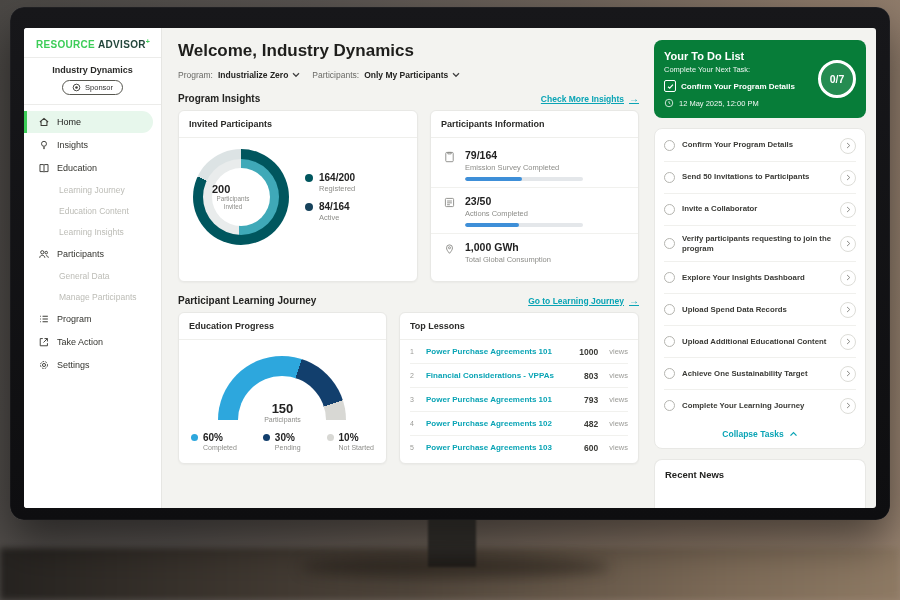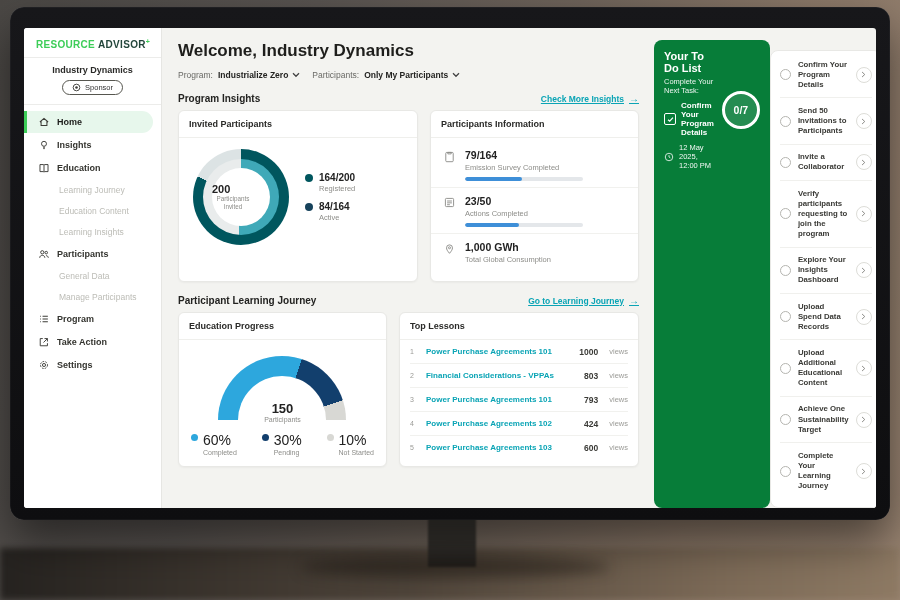--- a/index.html
+++ b/index.html
@@ -21,21 +21,21 @@
   .sidebar{width:137px;min-width:137px;background:#fff;border-right:1px solid #e6e6e3;display:flex;flex-direction:column;}
   .logo{padding:10px 8px 7px 12px;font-size:10px;font-weight:800;letter-spacing:.3px;white-space:nowrap;}
   .logo-r{color:#3DCD58;} .logo-a{color:#23463b;margin-left:3px;} .logo-p{color:#3DCD58;font-size:7px;}
   .side-divider{height:1px;background:#ececea;}
   .org{padding:7px 6px 8px;text-align:center;}
   .org-name{font-size:9px;font-weight:700;color:#2a2a28;}
   .sponsor{margin-top:5px;display:inline-flex;align-items:center;gap:4px;border:1px solid #56564f;
     border-radius:10px;padding:2px 9px;font-size:7.5px;color:#333;cursor:pointer;background:#fff;}
   .nav{padding:5px 0;flex:1;}
   .nav-item{display:flex;align-items:center;gap:7px;padding:5px 8px 5px 11px;margin:1px 8px 1px 0;
-    font-size:9px;font-weight:700;color:#34342f;border-left:3px solid transparent;
+    font-size:9px;font-weight:400;color:#34342f;border-left:3px solid transparent;
     border-radius:0 12px 12px 0;cursor:pointer;white-space:nowrap;}
   .nav-item.sub{padding-left:32px;font-weight:400;color:#bcbcb6;font-size:8.5px;}
   .nav-item.active{background:#e7f7ec;border-left-color:#3DCD58;color:#1c1c1a;}
   .nav-ic{width:12px;height:12px;min-width:12px;display:inline-flex;color:#3c3c37;}
   .nav-ic svg{width:12px;height:12px;}
 
   
   .main{flex:1;min-width:0;padding:11px 13px 0 16px;}
   .welcome{font-size:17px;font-weight:800;color:#1e1e1c;margin:2px 0 9px;}
   .filters{display:flex;gap:12px;align-items:center;}
@@ -76,33 +76,33 @@
   .gauge-wrap{position:relative;width:128px;height:64px;margin:16px auto 4px;}
   .gauge-half{position:absolute;inset:0;overflow:hidden;}
   .gauge-arc{position:absolute;left:0;top:0;width:128px;height:128px;border-radius:50%;background:#eee;}
   .gauge-hole{position:absolute;left:20px;top:20px;width:88px;height:88px;border-radius:50%;background:#fff;}
   .gauge-center{position:absolute;left:0;right:0;bottom:-3px;text-align:center;}
   .g-v{font-size:13px;font-weight:800;color:#222;}
   .g-l{font-size:7px;color:#8d8d89;}
   .edu-legend{display:flex;justify-content:space-between;padding:8px 12px 10px;}
   .edu-li{display:flex;gap:5px;}
   .edu-dot{width:7px;height:7px;min-width:7px;border-radius:50%;margin-top:2px;background:#ccc;}
-  .edu-p{font-size:14px;font-weight:400;color:#222;}
+  .edu-p{font-size:10px;font-weight:700;color:#222;}
   .edu-t{font-size:7px;color:#8d8d89;margin-top:1px;}
 
   .lessons-bd{padding:0 10px 4px;}
   .lesson{display:flex;align-items:center;gap:8px;padding:6.5px 0;border-bottom:1px solid #f1f1ee;cursor:pointer;}
   .lesson:last-child{border-bottom:none;}
   .l-rank{font-size:7px;color:#9a9a96;width:8px;min-width:8px;}
   .l-title{flex:1;font-size:8px;font-weight:700;color:#0AA4B5;white-space:nowrap;overflow:hidden;text-overflow:ellipsis;}
   .l-views{font-size:8.5px;font-weight:700;color:#3a3a36;}
   .l-vl{font-size:7.5px;color:#9a9a96;margin-left:3px;}
 
   
-  .right{width:212px;min-width:212px;padding:12px 10px 0 2px;display:flex;flex-direction:row;}
+  .right{width:212px;min-width:212px;padding:12px 10px 0 2px;display:flex;flex-direction:column;}
   .todo-card{background:#077D39;border-radius:8px;color:#fff;padding:10px 10px 10px;}
   .todo-top{display:flex;gap:8px;}
   .todo-title{font-size:11px;font-weight:800;}
   .todo-sub{font-size:7.5px;opacity:.92;margin-top:3px;}
   .todo-next{display:flex;align-items:center;gap:5px;font-size:8px;font-weight:700;margin-top:6px;}
   .cb{width:10px;height:10px;min-width:10px;border:1.2px solid #fff;border-radius:2px;display:inline-flex;
     align-items:center;justify-content:center;cursor:pointer;}
   .cb svg{width:7px;height:7px;}
   .todo-due{display:flex;align-items:center;gap:5px;font-size:7.5px;margin-top:6px;opacity:.95;}
   .clock svg{width:10px;height:10px;display:block;}
@@ -414,21 +414,21 @@
               </div>
               <div class="lesson">
                 <span class="l-rank">3</span>
                 <span class="l-title">Power Purchase Agreements 101</span>
                 <span class="l-views">793</span>
                 <span class="l-vl">views</span>
               </div>
               <div class="lesson">
                 <span class="l-rank">4</span>
                 <span class="l-title">Power Purchase Agreements 102</span>
-                <span class="l-views">424</span>
+                <span class="l-views">482</span>
                 <span class="l-vl">views</span>
               </div>
               <div class="lesson">
                 <span class="l-rank">5</span>
                 <span class="l-title">Power Purchase Agreements 103</span>
                 <span class="l-views">600</span>
                 <span class="l-vl">views</span>
               </div>
             </div>
           </div>

